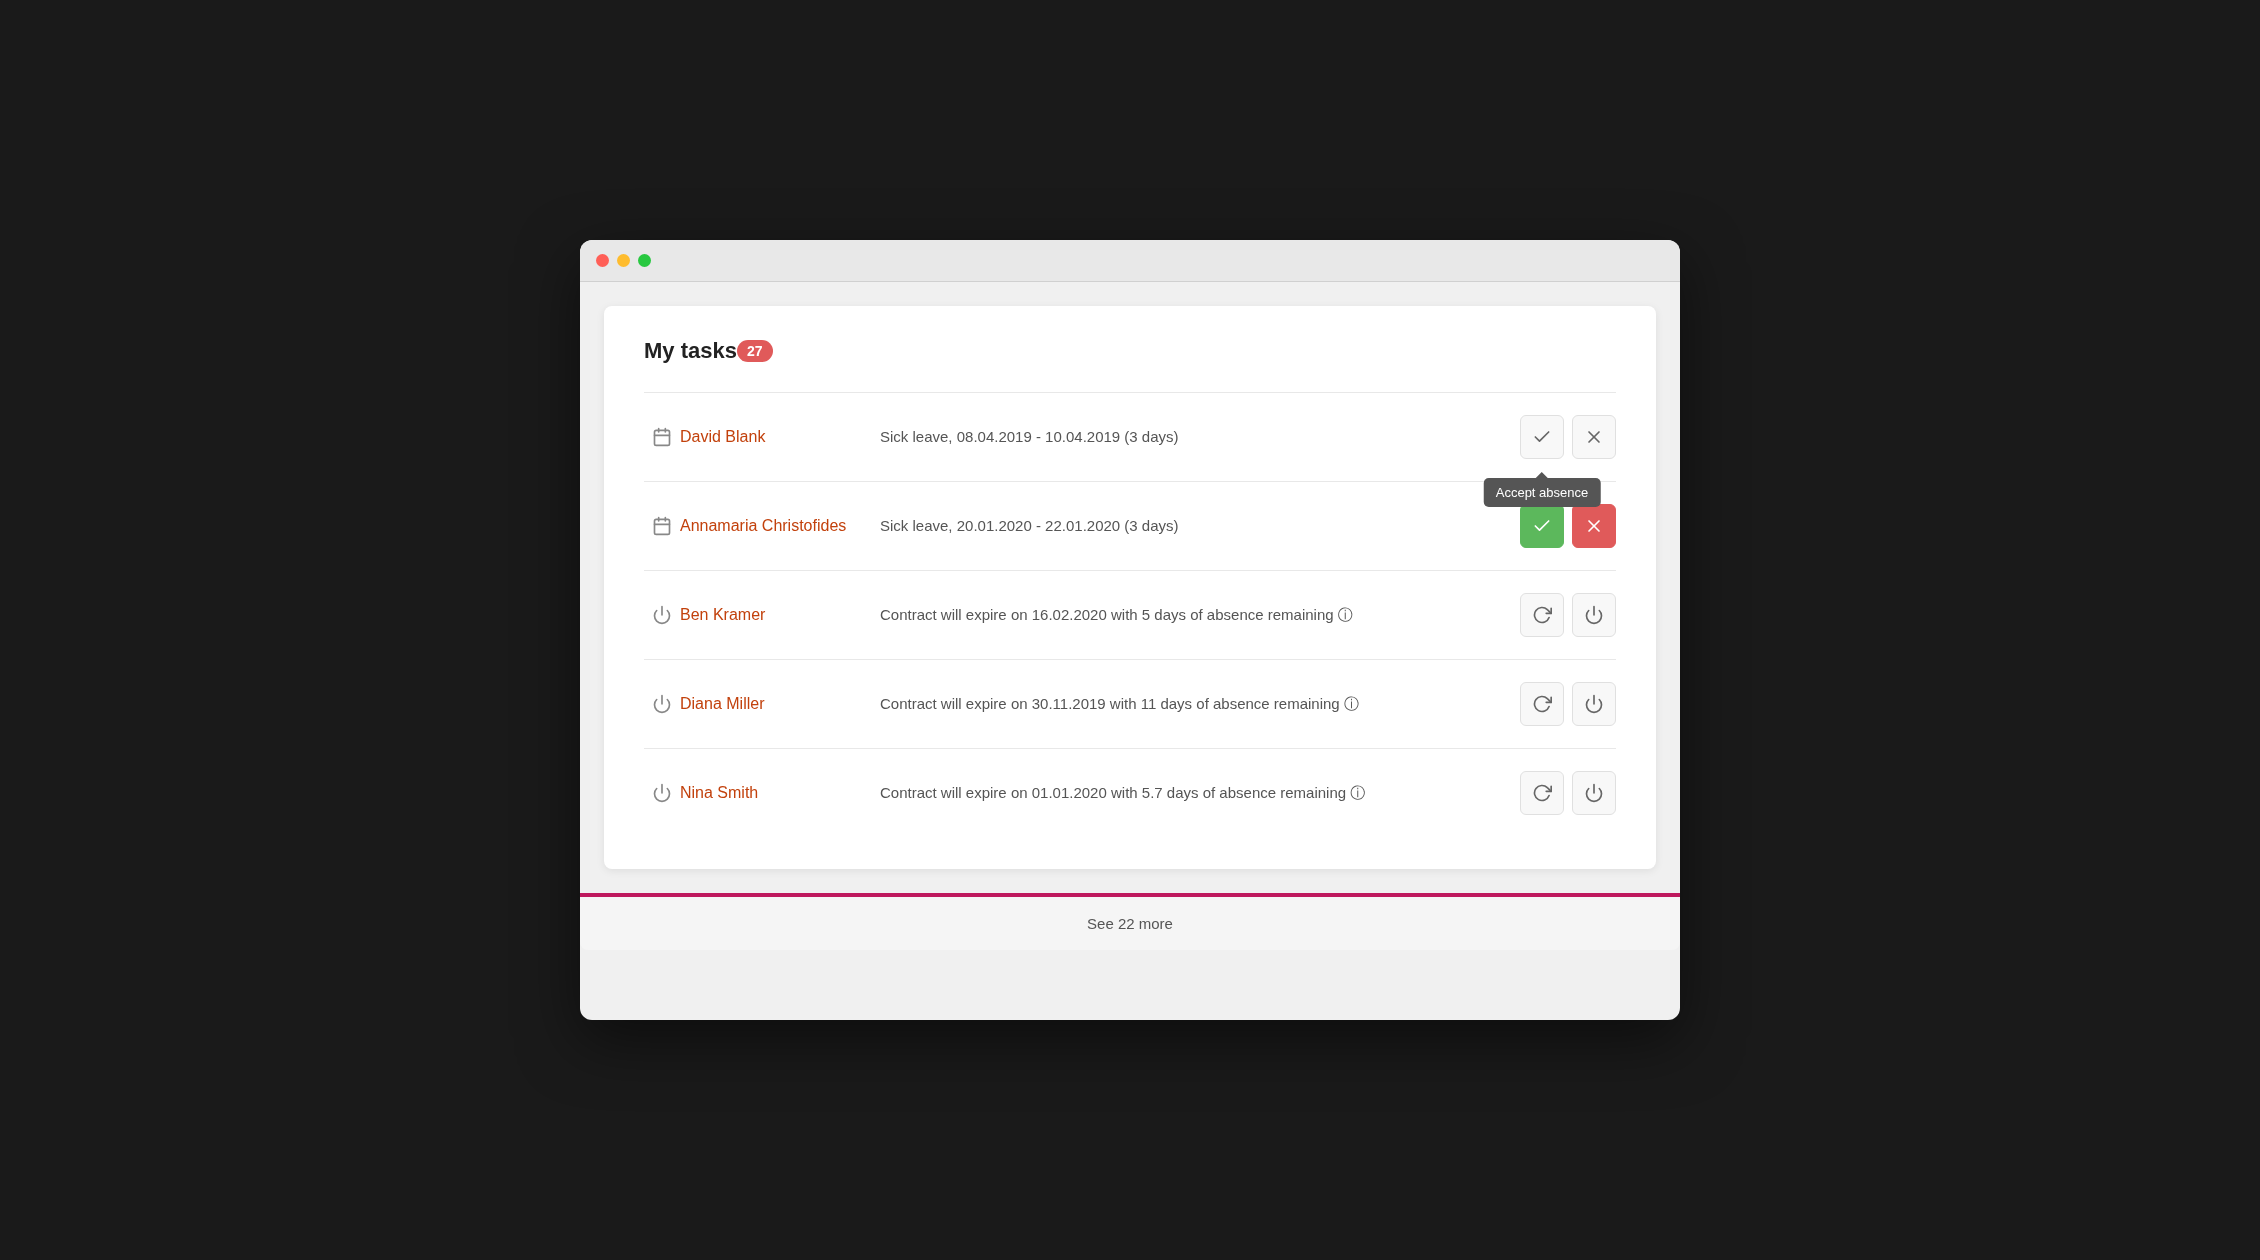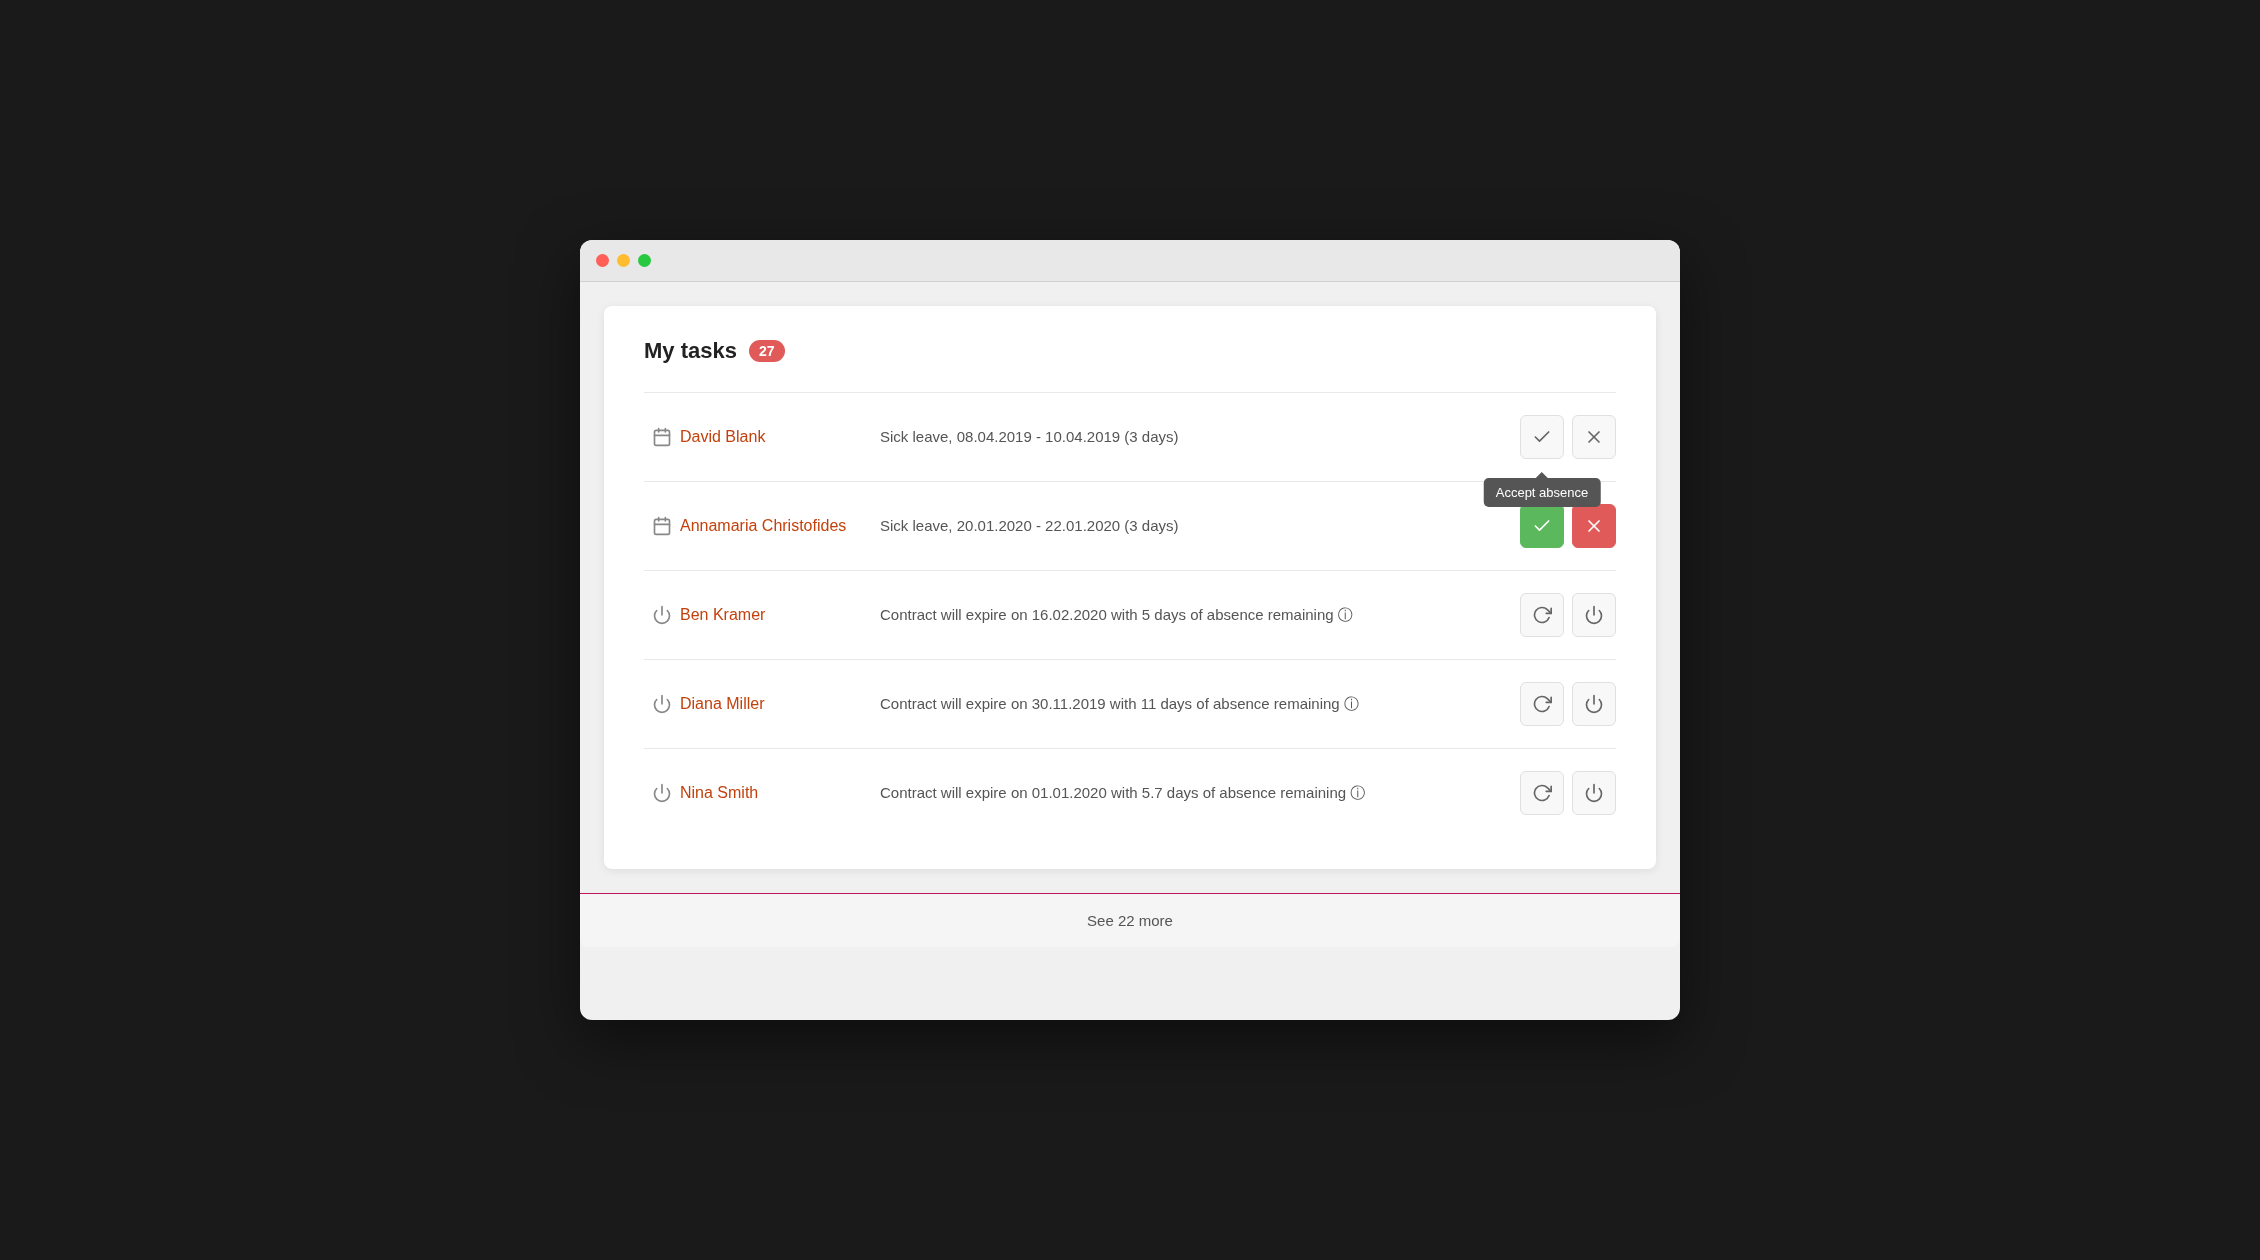--- a/index.html
+++ b/index.html
@@ -45,21 +45,20 @@
       background: #fff;
       margin: 24px;
       border-radius: 8px;
       padding: 32px 40px;
       box-shadow: 0 2px 8px rgba(0,0,0,0.08);
     }
 
     .page-header {
       display: flex;
       align-items: center;
-      gap: 12px;
       margin-bottom: 28px;
     }
 
     .page-title {
       font-size: 22px;
       font-weight: 700;
       color: #222;
     }
 
     .badge {
@@ -178,21 +177,21 @@
       border-right: 6px solid transparent;
       border-bottom: 6px solid #555;
     }
 
     .see-more-btn {
       display: block;
       width: 100%;
       padding: 18px;
       background: #f5f5f5;
       border: none;
-      border-top: 1px solid #be185d;
+      border-top: 4px solid #be185d;
       color: #555;
       font-size: 15px;
       cursor: pointer;
       text-align: center;
       border-radius: 0 0 8px 8px;
       margin-top: 0;
     }
 
     
     .icon-svg {

